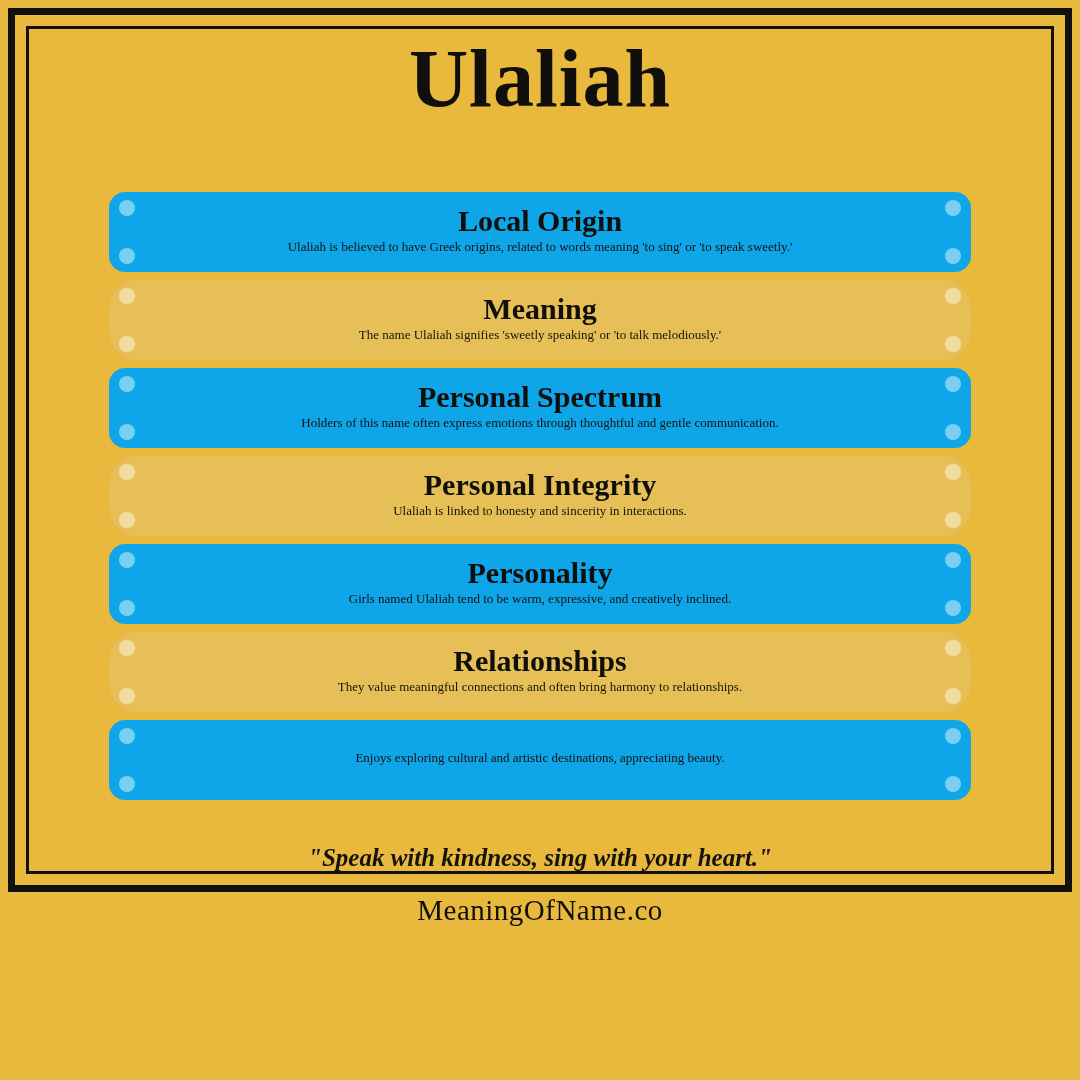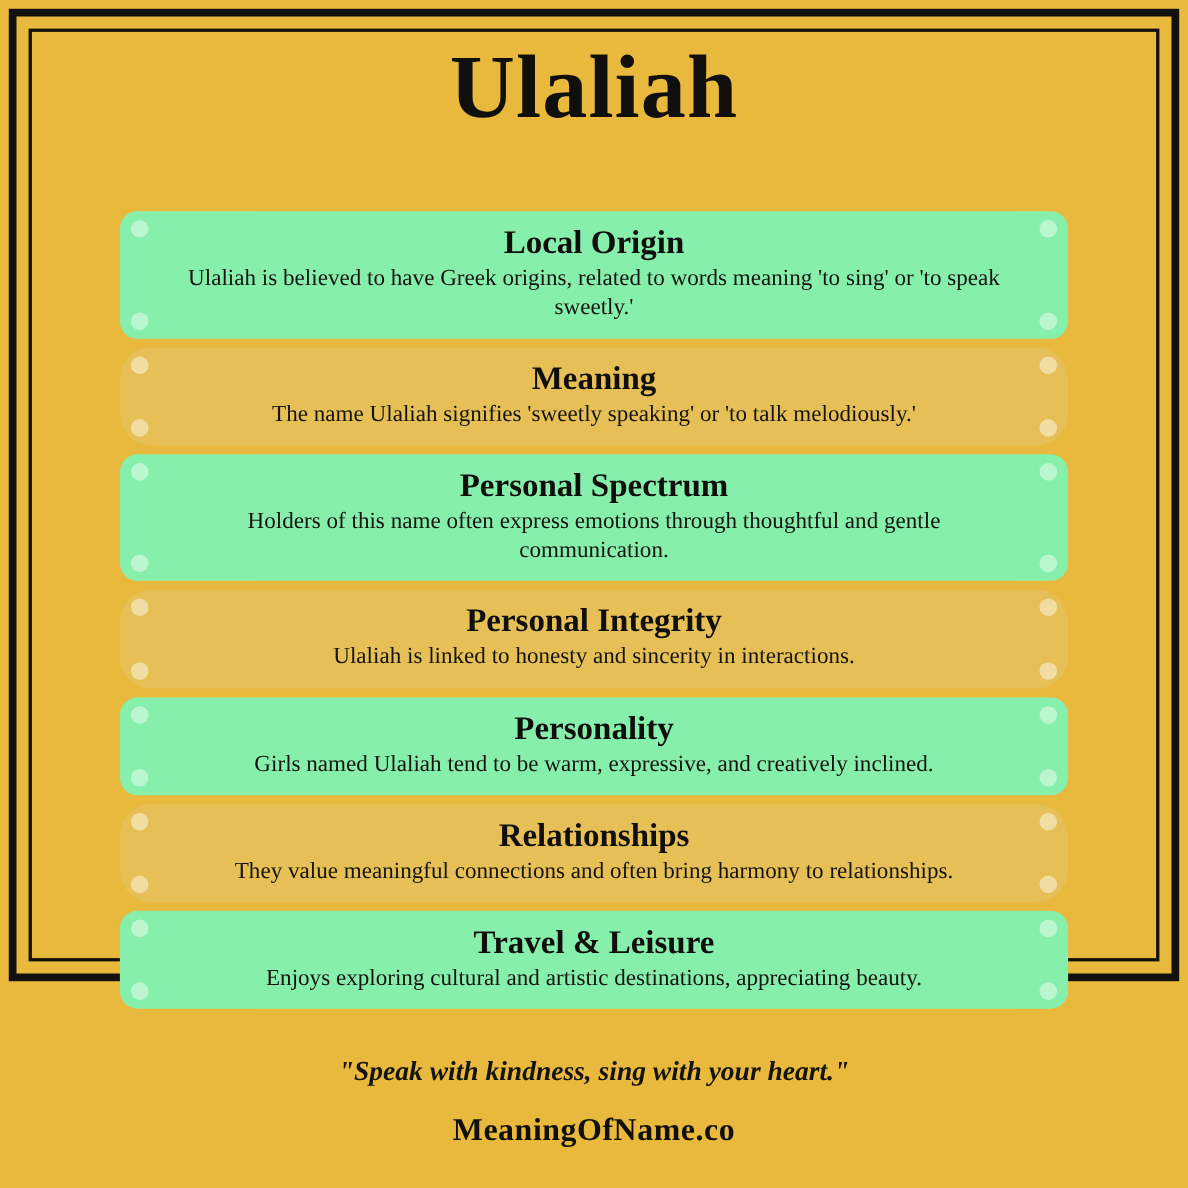--- a/index.html
+++ b/index.html
@@ -71,21 +71,21 @@
     border-radius: 16px;
     padding: 12px 60px 16px 60px;
     box-sizing: border-box;
     text-align: center;
     min-height: 80px;
     display: flex;
     flex-direction: column;
     justify-content: center;
   }
   .card.light {
-    background: #86efac;
+    background: #0ea5e9;
     align-items: center;
   }
   .card.dark {
     background: #e6c057;
     border-radius: 29px;
   }
   
   .nub {
     position: absolute;
     width: 16px;
@@ -98,40 +98,40 @@
   .nub.bl { left: 10px; bottom: 8px; }
   .nub.br { right: 10px; bottom: 8px; }
   .card-title {
     font-size: 30px;
     font-weight: bold;
     color: #100f0c;
     line-height: 1.1;
     margin-bottom: 2px;
   }
   .card-desc {
-    font-size: 21px;
+    font-size: 13px;
     color: #15130d;
     line-height: 1.25;
     max-width: 760px;
     margin: 0 auto;
   }
   .footer {
     margin-top: 44px;
     text-align: center;
   }
   .quote {
     font-size: 25px;
     font-style: italic;
     font-weight: bold;
     color: #15130d;
   }
   .brand {
     margin-top: 22px;
     font-size: 29px;
-    font-weight: bold;
+    font-weight: normal;
     color: #100f0c;
     letter-spacing: 0.5px;
   }
 </style>
 </head>
 <body>
 
 <div class="poster">
   <div class="frame-outer"></div>
   <div class="frame-inner"></div>
@@ -193,21 +193,20 @@
         <span class="nub br"></span>
         <div class="card-title">Relationships</div>
         <div class="card-desc">They value meaningful connections and often bring harmony to relationships.</div>
       </div>
 
       <div class="card light">
         <span class="nub tl"></span>
         <span class="nub tr"></span>
         <span class="nub bl"></span>
         <span class="nub br"></span>
-        <div class="card-title">Travel &amp; Leisure</div>
         <div class="card-desc">Enjoys exploring cultural and artistic destinations, appreciating beauty.</div>
       </div>
 
     </div>
 
     <div class="footer">
       <div class="quote">"Speak with kindness, sing with your heart."</div>
       <div class="brand">MeaningOfName.co</div>
     </div>
   </div>

